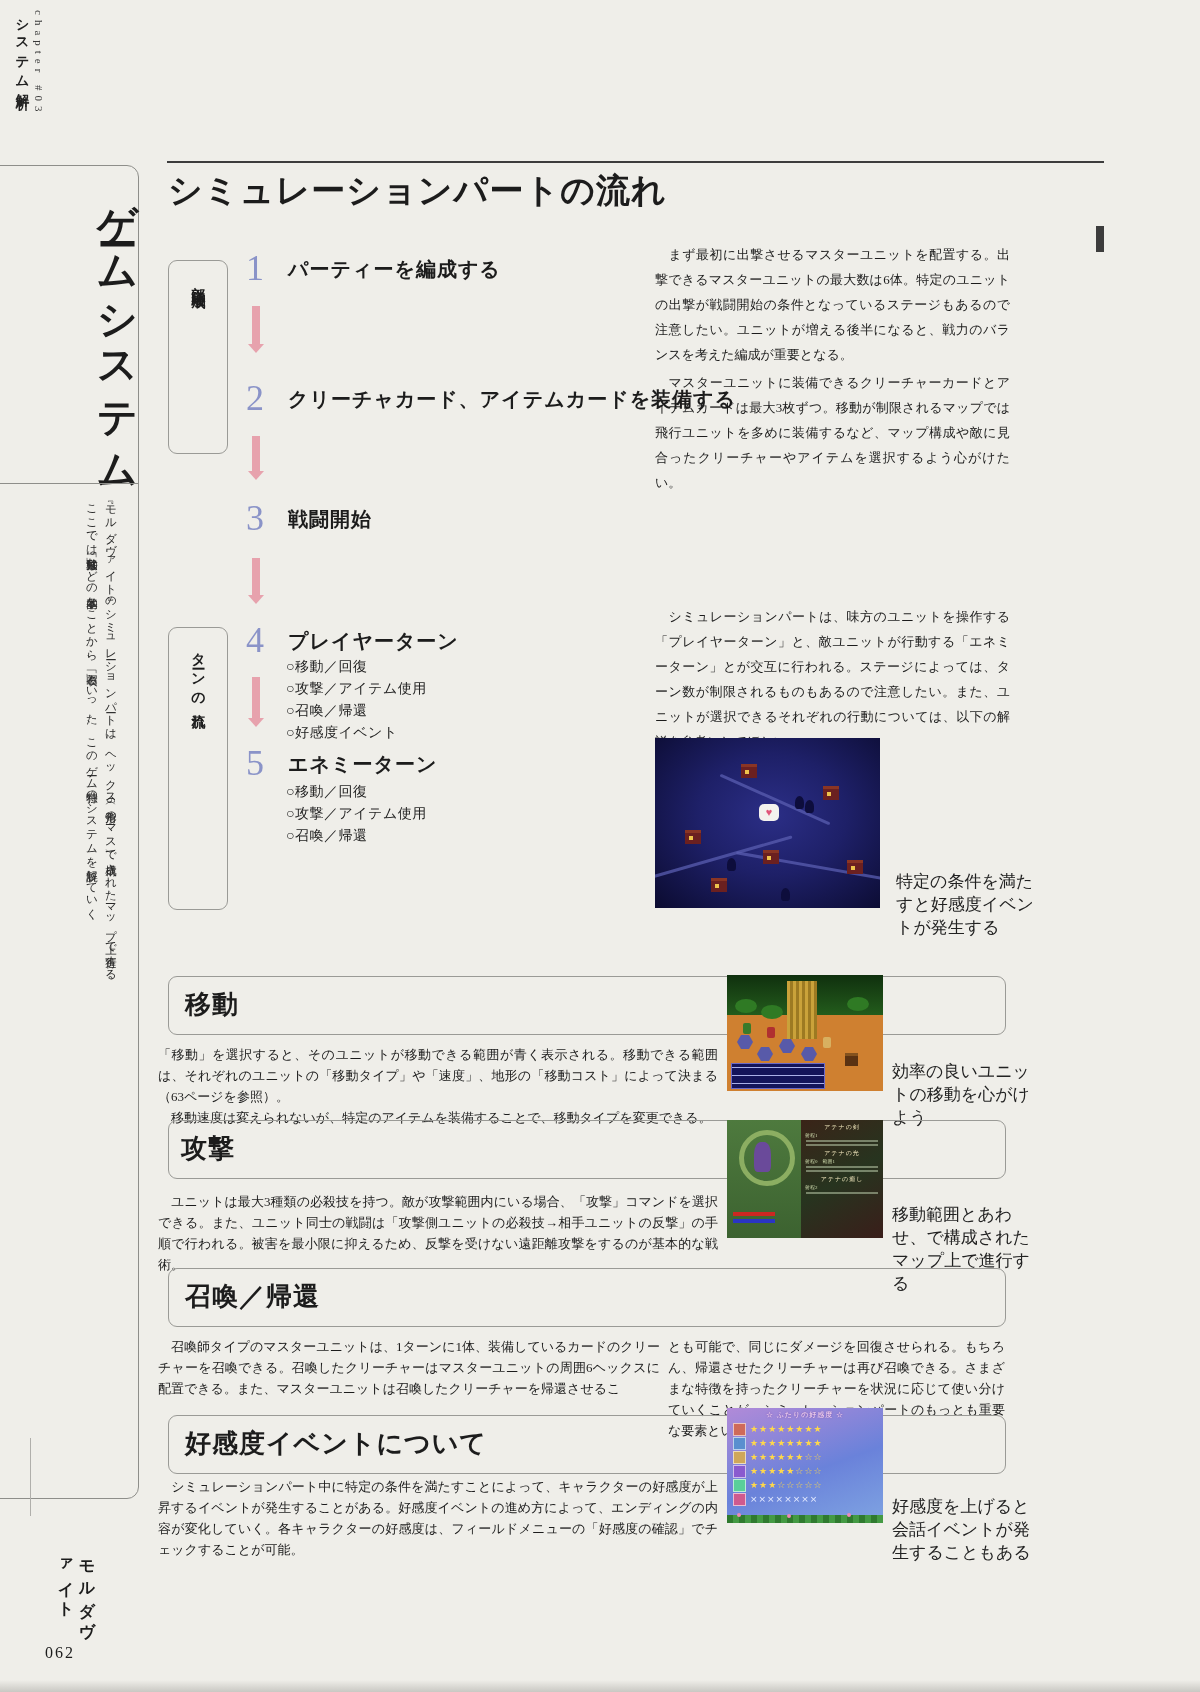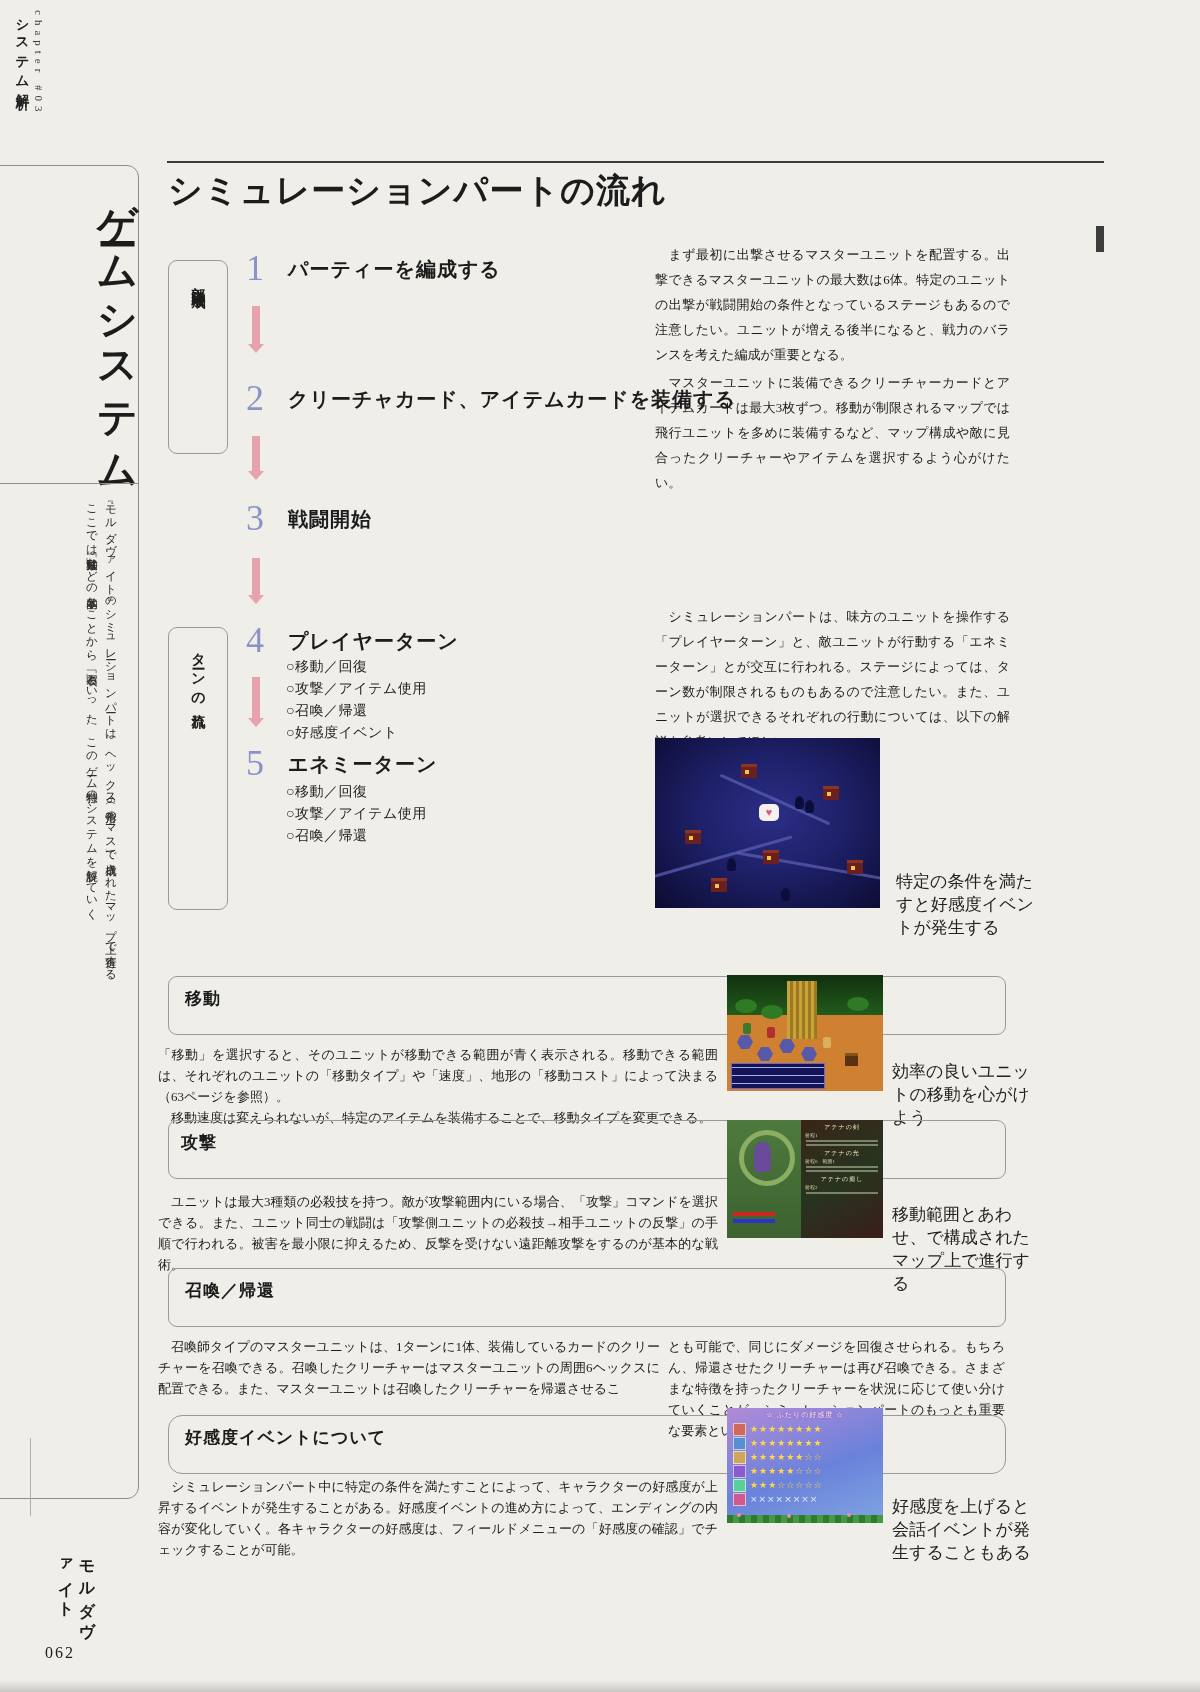--- a/index.html
+++ b/index.html
@@ -40,21 +40,21 @@
   .flow-arrow{width:8px;background:#e7a2ad;left:252px;}
   .flow-arrow:after{content:"";position:absolute;left:-4px;bottom:-9px;width:0;height:0;
     border-left:8px solid transparent;border-right:8px solid transparent;border-top:9px solid #e7a2ad;}
 
   
   .body-col{width:355px;font-size:13px;line-height:25px;text-align:justify;margin:0;}
   .caption{font-size:17px;line-height:23px;color:#222;margin:0;}
 
   
   .sec-box{left:168px;width:836px;height:57px;border:1px solid #9a9a96;border-radius:9px;}
-  .sec-title{font-size:17px;font-weight:600;letter-spacing:1px;margin:0;}
+  .sec-title{font-size:26px;font-weight:600;letter-spacing:1px;margin:0;}
   .sec-body{font-size:13px;line-height:21px;text-align:justify;white-space:pre-line;margin:0;}
 
   
   .shot{position:absolute;overflow:hidden;}
   .shot *{position:absolute;}
 
   
   .shot1{left:655px;top:738px;width:225px;height:170px;
     background:radial-gradient(ellipse at 52% 45%, #2b2e86 0%, #1e2068 45%, #0b0b30 100%);}
   .np{height:3px;background:#5a5eb0;opacity:.75;border-radius:2px;}
@@ -242,21 +242,21 @@
     </div>
   </div>
   <p class="abs caption" style="left:892px;top:1203px;width:152px;">移動範囲とあわせ、で構成されたマップ上で進行する</p>
 
   <div class="abs sec-box" style="top:1268px;">
     <h2 class="sec-title" style="margin:10px 0 0 16px;">召喚／帰還</h2>
   </div>
   <p class="abs sec-body" style="left:158px;top:1336px;width:502px;">　召喚師タイプのマスターユニットは、1ターンに1体、装備しているカードのクリーチャーを召喚できる。召喚したクリーチャーはマスターユニットの周囲6ヘックスに配置できる。また、マスターユニットは召喚したクリーチャーを帰還させるこ</p>
   <p class="abs sec-body" style="left:668px;top:1336px;width:337px;">とも可能で、同じにダメージを回復させられる。もちろん、帰還させたクリーチャーは再び召喚できる。さまざまな特徴を持ったクリーチャーを状況に応じて使い分けていくことが、シミュレーションパートのもっとも重要な要素といえる。</p>
 
-  <div class="abs sec-box" style="top:1415px;border-radius:14px;">
+  <div class="abs sec-box" style="top:1415px;">
     <h2 class="sec-title" style="margin:10px 0 0 16px;">好感度イベントについて</h2>
   </div>
   <p class="abs sec-body" style="left:158px;top:1476px;width:560px;">　シミュレーションパート中に特定の条件を満たすことによって、キャラクターの好感度が上昇するイベントが発生することがある。好感度イベントの進め方によって、エンディングの内容が変化していく。各キャラクターの好感度は、フィールドメニューの「好感度の確認」でチェックすることが可能。</p>
   <div class="shot shot4">
     <div class="s4-title">☆ ふたりの好感度 ☆</div>
     <div class="s4-rows">
       <div class="row">
           <i class="pt" style="background:#cf6a5a;"></i>
           <span>★★★★★★★★</span>
         </div>

